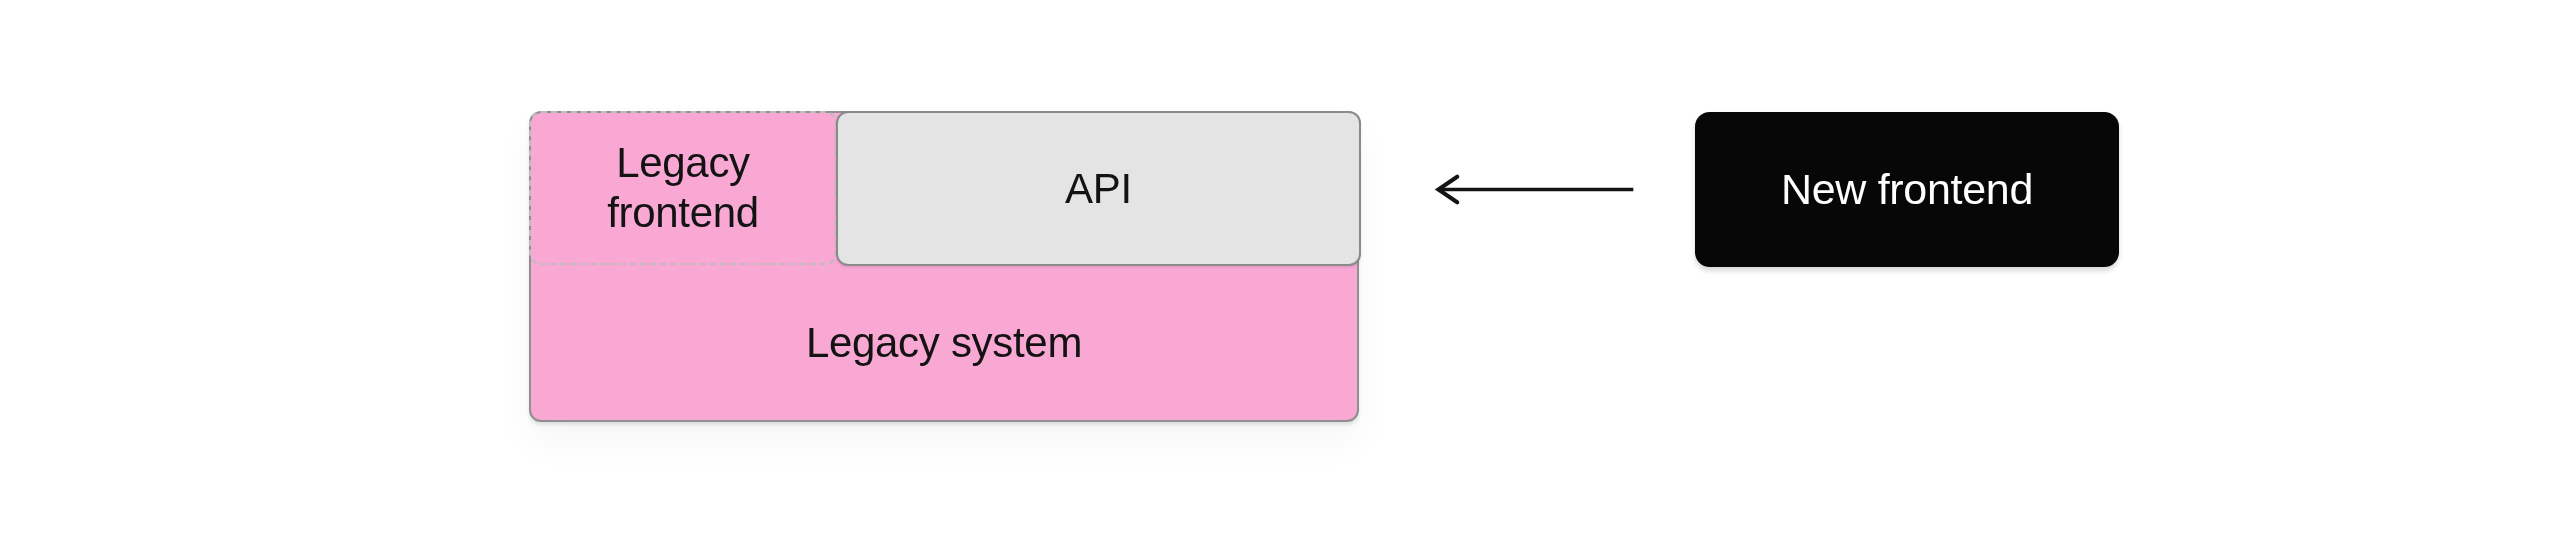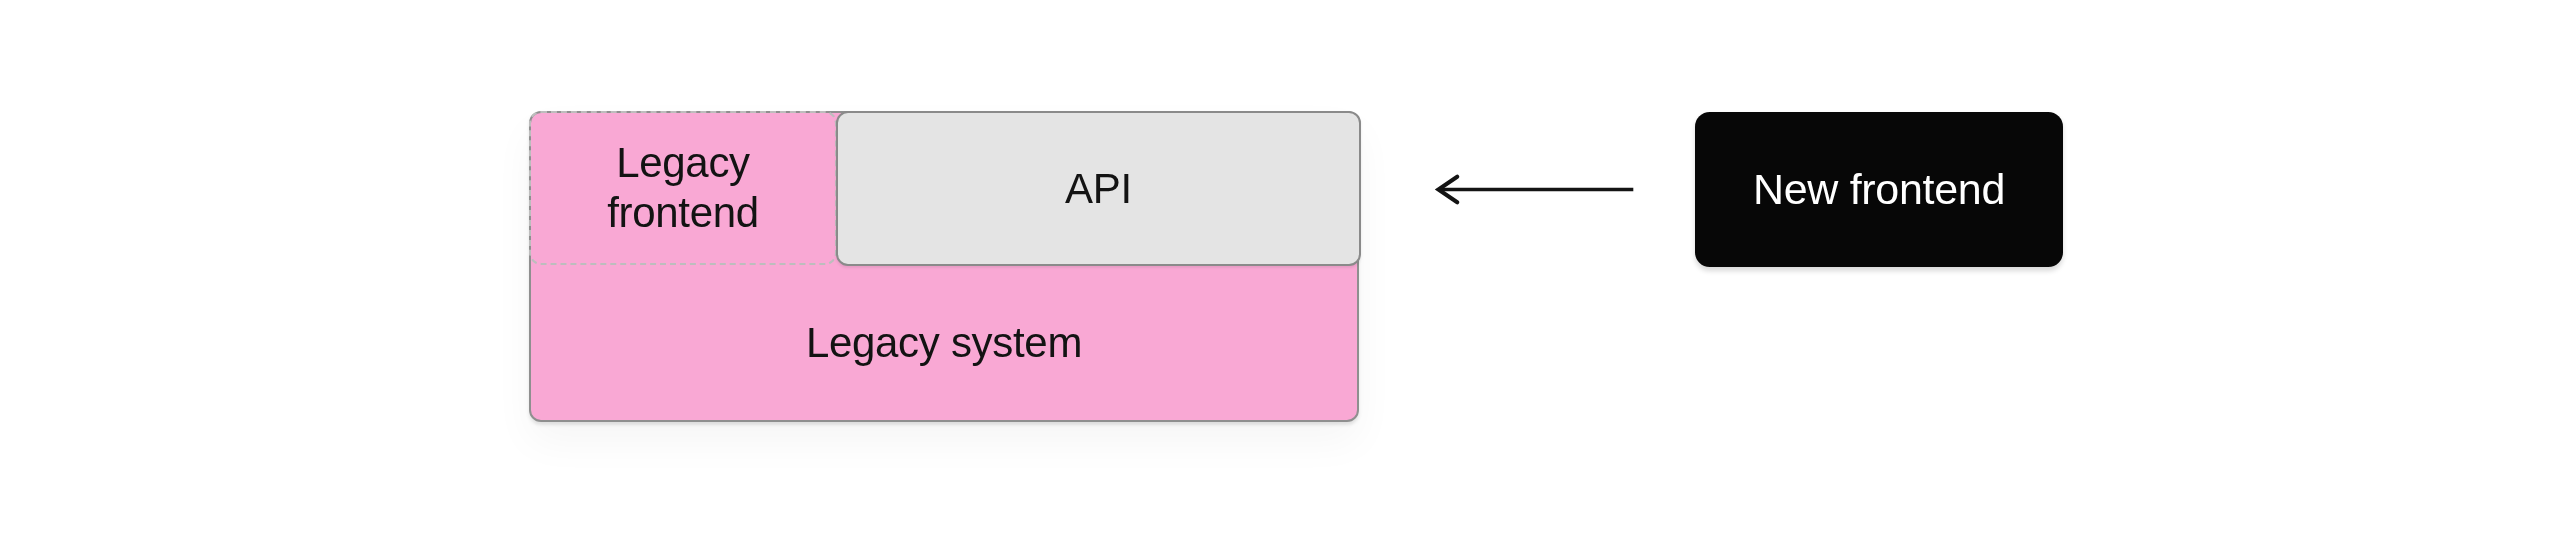--- a/index.html
+++ b/index.html
@@ -77,21 +77,21 @@
   }
   .arrow {
     position: absolute;
     left: 1433px; top: 174px;
     width: 203px; height: 31px;
     z-index: 4;
   }
   .arrow svg { display: block; width: 100%; height: 100%; }
   .new-frontend {
     left: 1695px; top: 112px;
-    width: 368px; height: 155px;
+    width: 424px; height: 155px;
     background: var(--node-black);
     border-radius: 14.8px;
     color: var(--text-light);
     font-size: 43px;
     letter-spacing: -0.3px;
     z-index: 4;
     box-shadow: 0 3.4px 5.4px rgba(0,0,0,0.15);
   }
 </style>
 </head>

